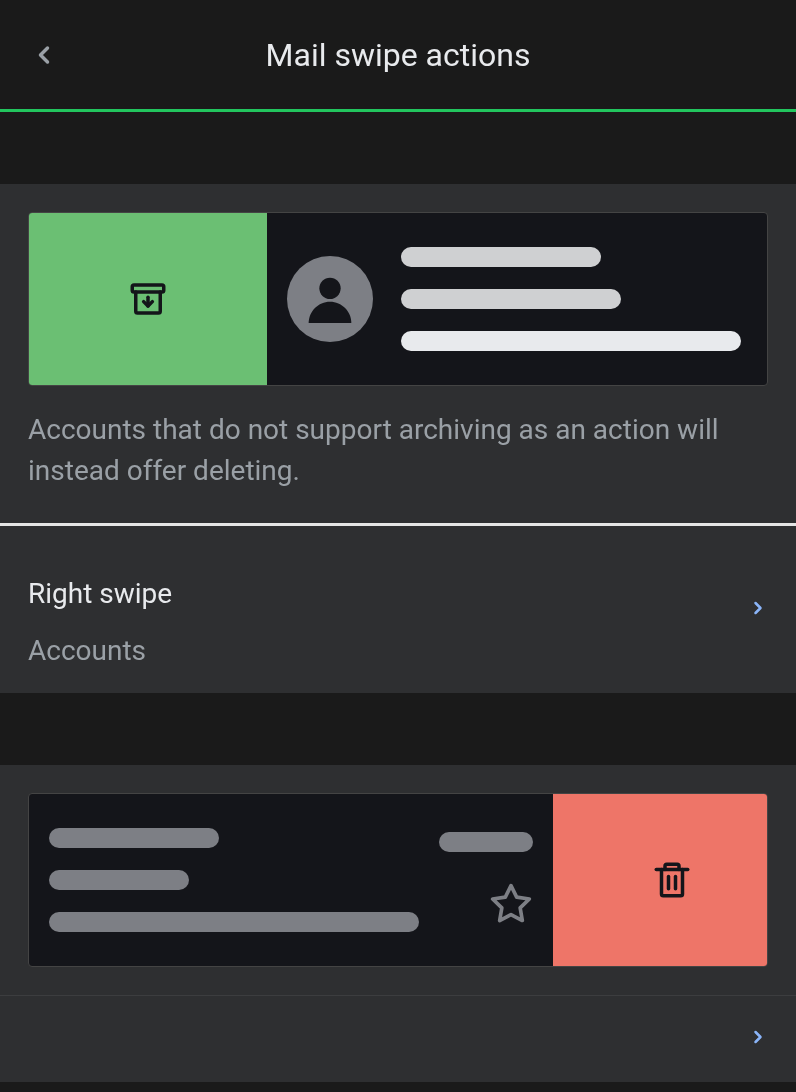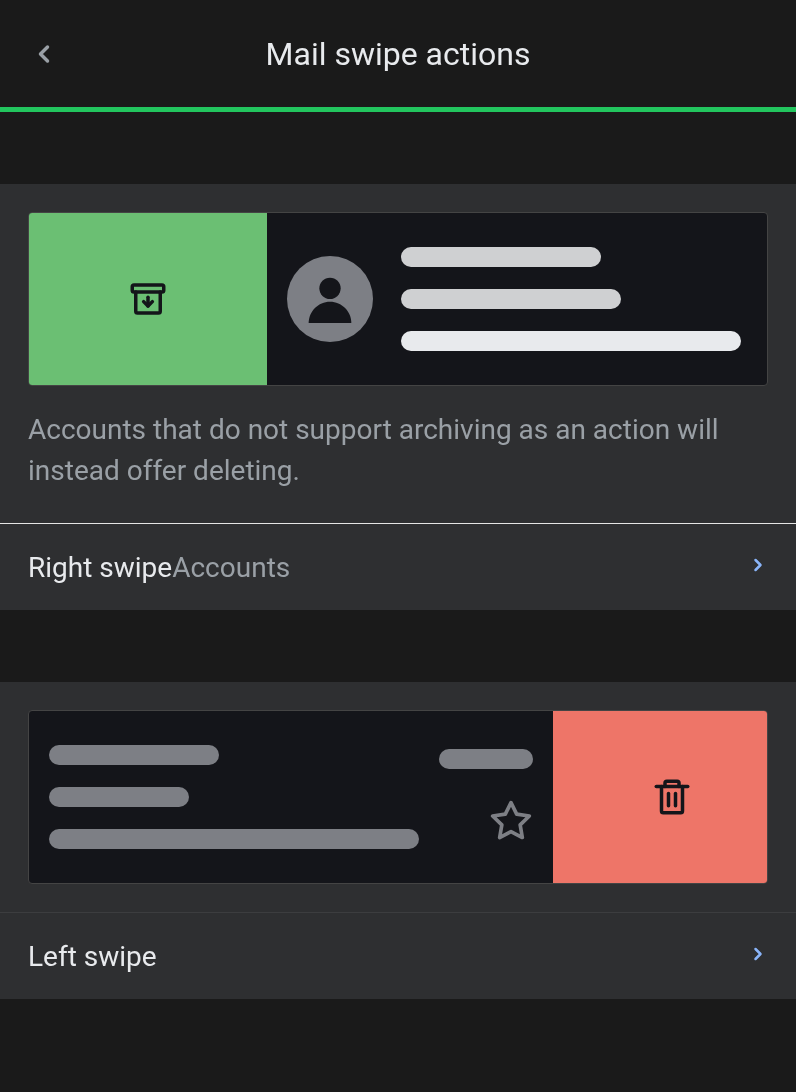--- a/index.html
+++ b/index.html
@@ -10,21 +10,21 @@
     font-family: -apple-system, BlinkMacSystemFont, 'Segoe UI', Roboto, sans-serif;
     color: #e8eaed;
     overflow: hidden;
   }
   .header {
     height: 112px;
     display: flex;
     align-items: center;
     padding: 0 24px;
     background: #1a1a1a;
-    border-bottom: 5px solid #22c55e;
+    border-bottom: 3px solid #22c55e;
   }
   .back-btn {
     width: 40px;
     height: 40px;
     display: flex;
     align-items: center;
     justify-content: center;
     color: #9aa0a6;
   }
   .title {
@@ -133,33 +133,34 @@
   .star {
     color: #7d7f85;
     margin-bottom: 4px;
   }
 
   .note {
     padding: 24px 28px 32px 28px;
     font-size: 28px;
     line-height: 1.45;
     color: #9aa0a6;
-    border-bottom: 1px solid #e5e5e5;
+    border-bottom: 3px solid #e5e5e5;
   }
   .row {
     display: flex;
     align-items: center;
     padding: 26px 28px;
     gap: 12px;
   }
   .row-text {
     flex: 1;
     display: flex;
-    flex-direction: row;
-    gap: 0;
+    flex-direction: column;
+    gap: 24px;
+    margin-top: 25px;
   }
   .row-title {
     font-size: 28px;
     color: #e8eaed;
   }
   .row-sub {
     font-size: 28px;
     color: #9aa0a6;
   }
   .disclosure {
@@ -247,21 +248,20 @@
           <path d="M6 6v14a1 1 0 0 0 1 1h10a1 1 0 0 0 1-1V6"></path>
           <line x1="10" y1="10" x2="10" y2="17"></line>
           <line x1="14" y1="10" x2="14" y2="17"></line>
         </svg>
       </div>
     </div>
   </div>
   <div style="border-bottom:1px solid #3c3d3f;margin-top:28px"></div>
   <div class="row">
     <div class="row-text">
-      <div class="row-title">Left swipe</div>
     </div>
     <div class="disclosure">
       <svg width="20" height="30" viewBox="0 0 24 24" fill="none" stroke="currentColor" stroke-width="3" stroke-linecap="round" stroke-linejoin="round">
           <polyline points="9 18 15 12 9 6"></polyline>
         </svg>
     </div>
   </div>
 </div>
 
 </body></html>

